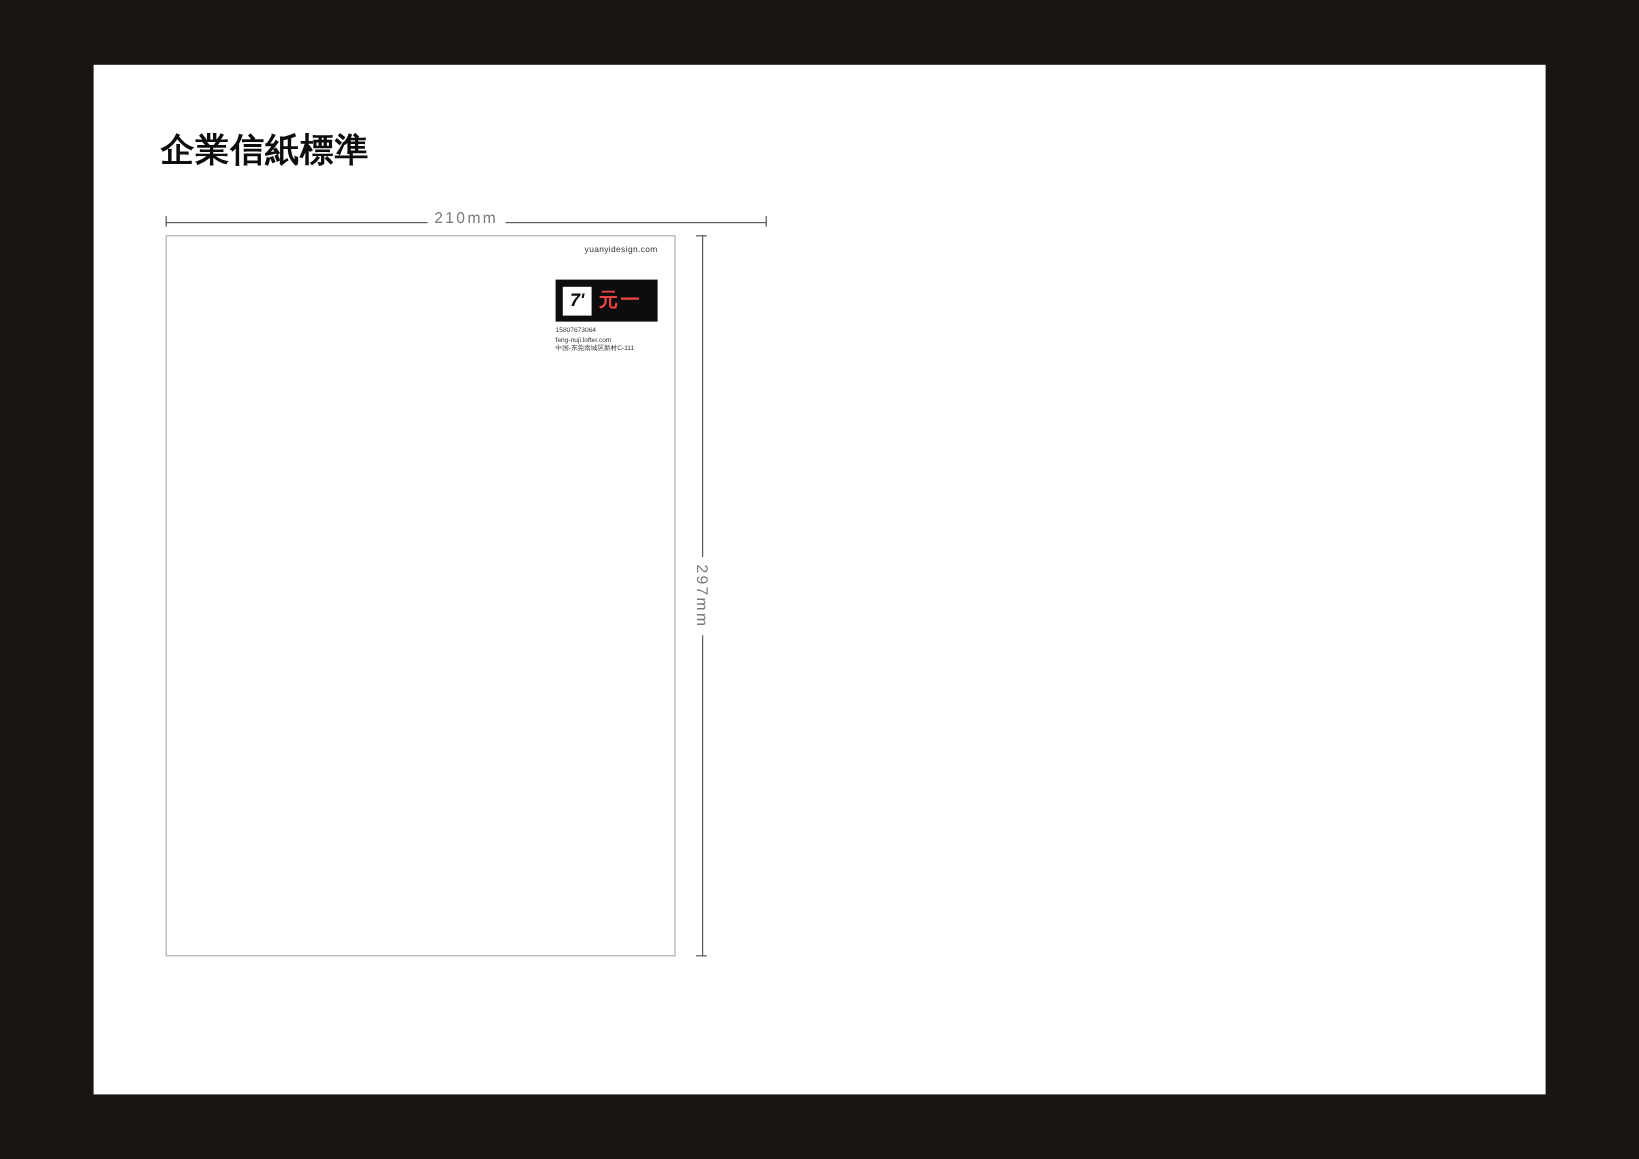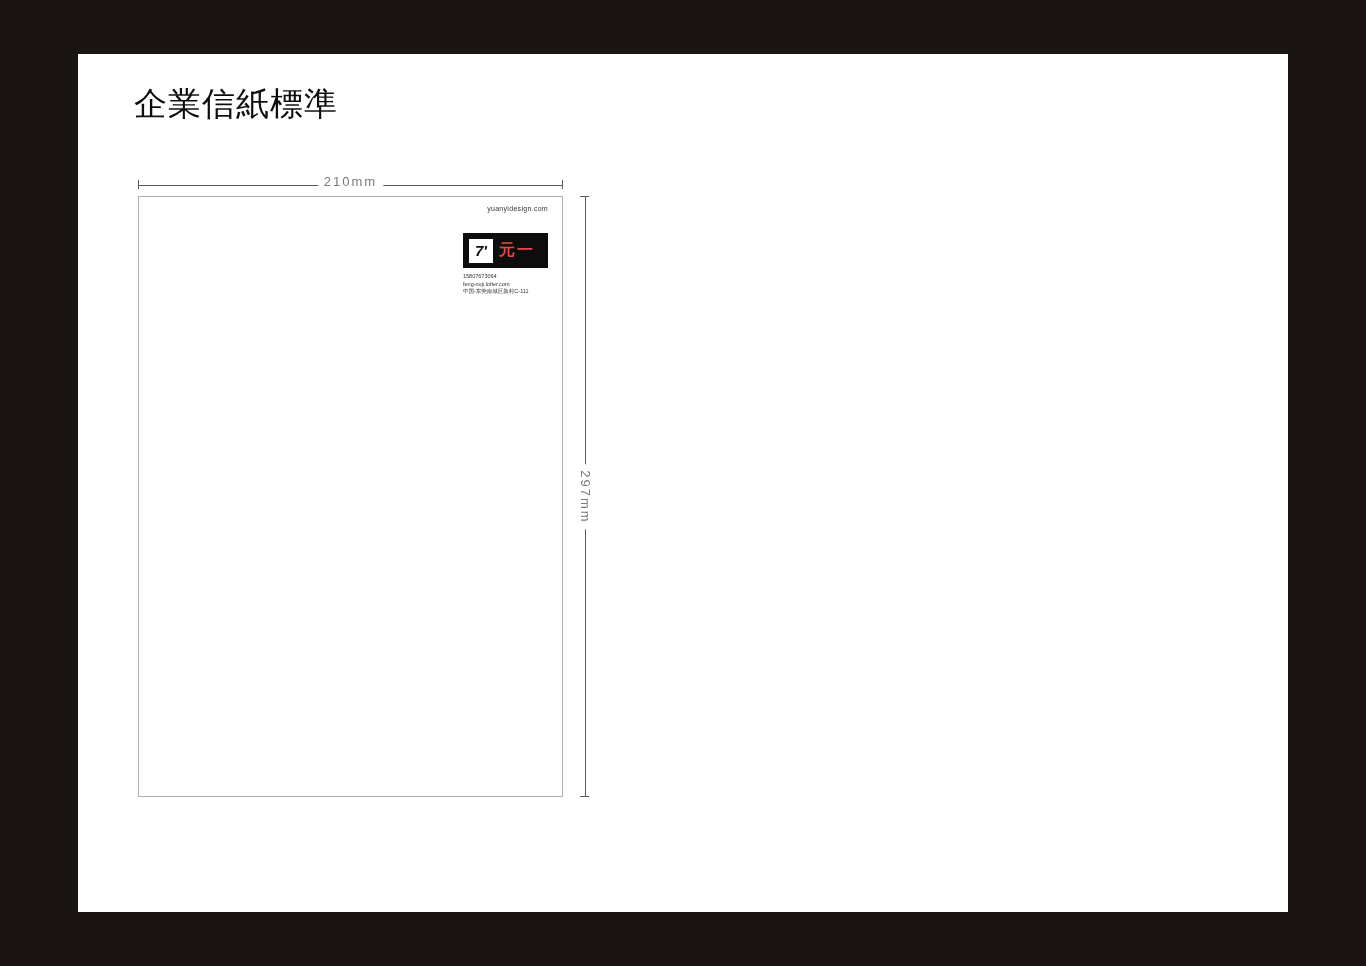--- a/index.html
+++ b/index.html
@@ -17,35 +17,35 @@
       font-family: "Microsoft YaHei", "PingFang SC", sans-serif;
     }
     .page {
       width: 1210px;
       height: 858px;
       background: #ffffff;
       position: relative;
     }
     .title {
       position: absolute;
-      top: 28px;
+      top: 52px;
       left: 56px;
-      font-size: 33px;
-      font-weight: 400;
+      font-size: 28px;
+      font-weight: 700;
       color: #0d0d0d;
       letter-spacing: 1px;
     }
     .letterhead-container {
       position: absolute;
       top: 122px;
       left: 60px;
     }
     .width-dim {
       position: relative;
-      width: 425px;
+      width: 501px;
       height: 18px;
       margin-bottom: 2px;
       text-decoration: underline;
     }
     .width-line {
       position: absolute;
       top: 9px;
       left: 0;
       width: 100%;
       height: 1px;

